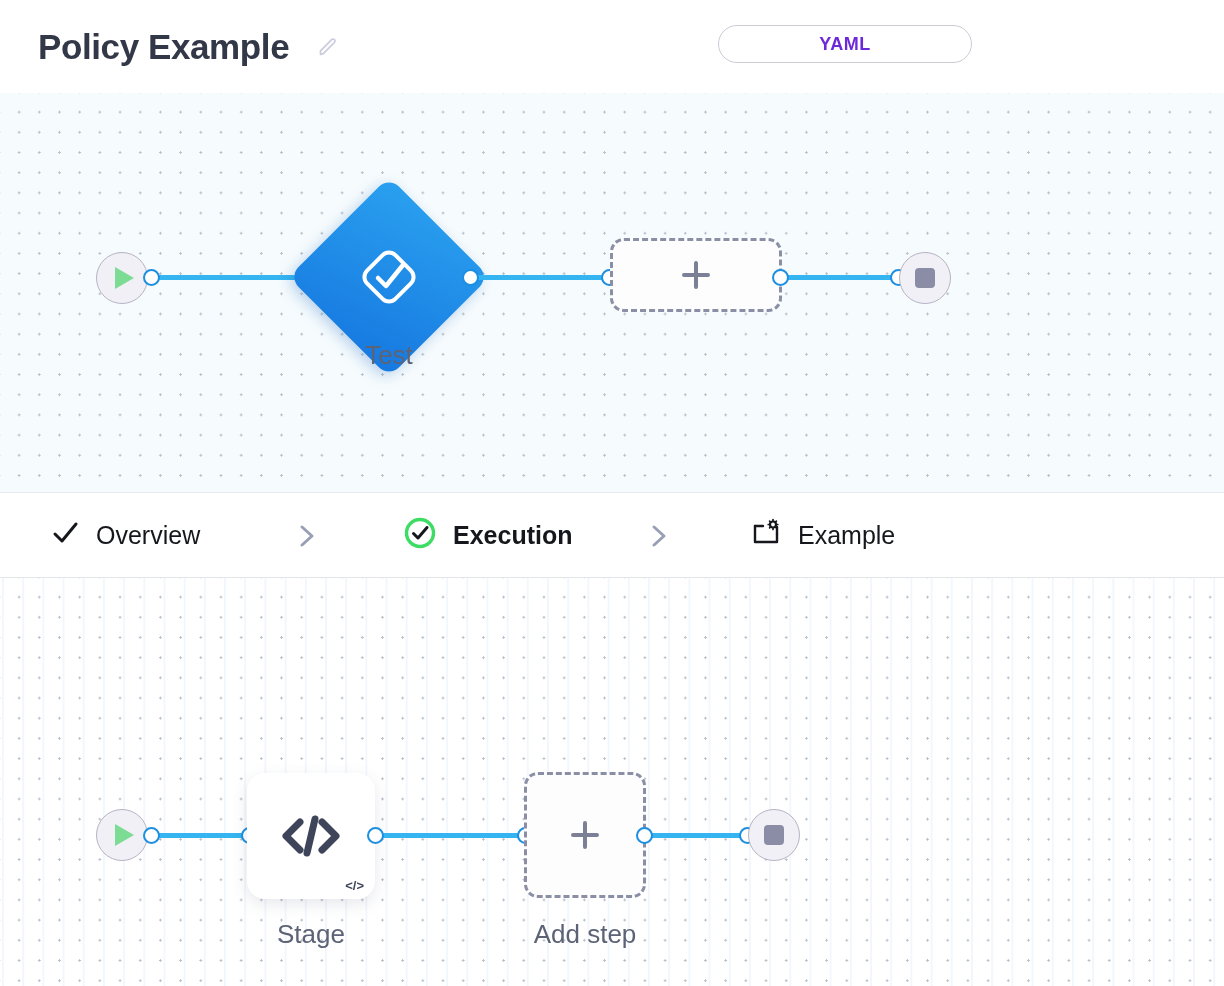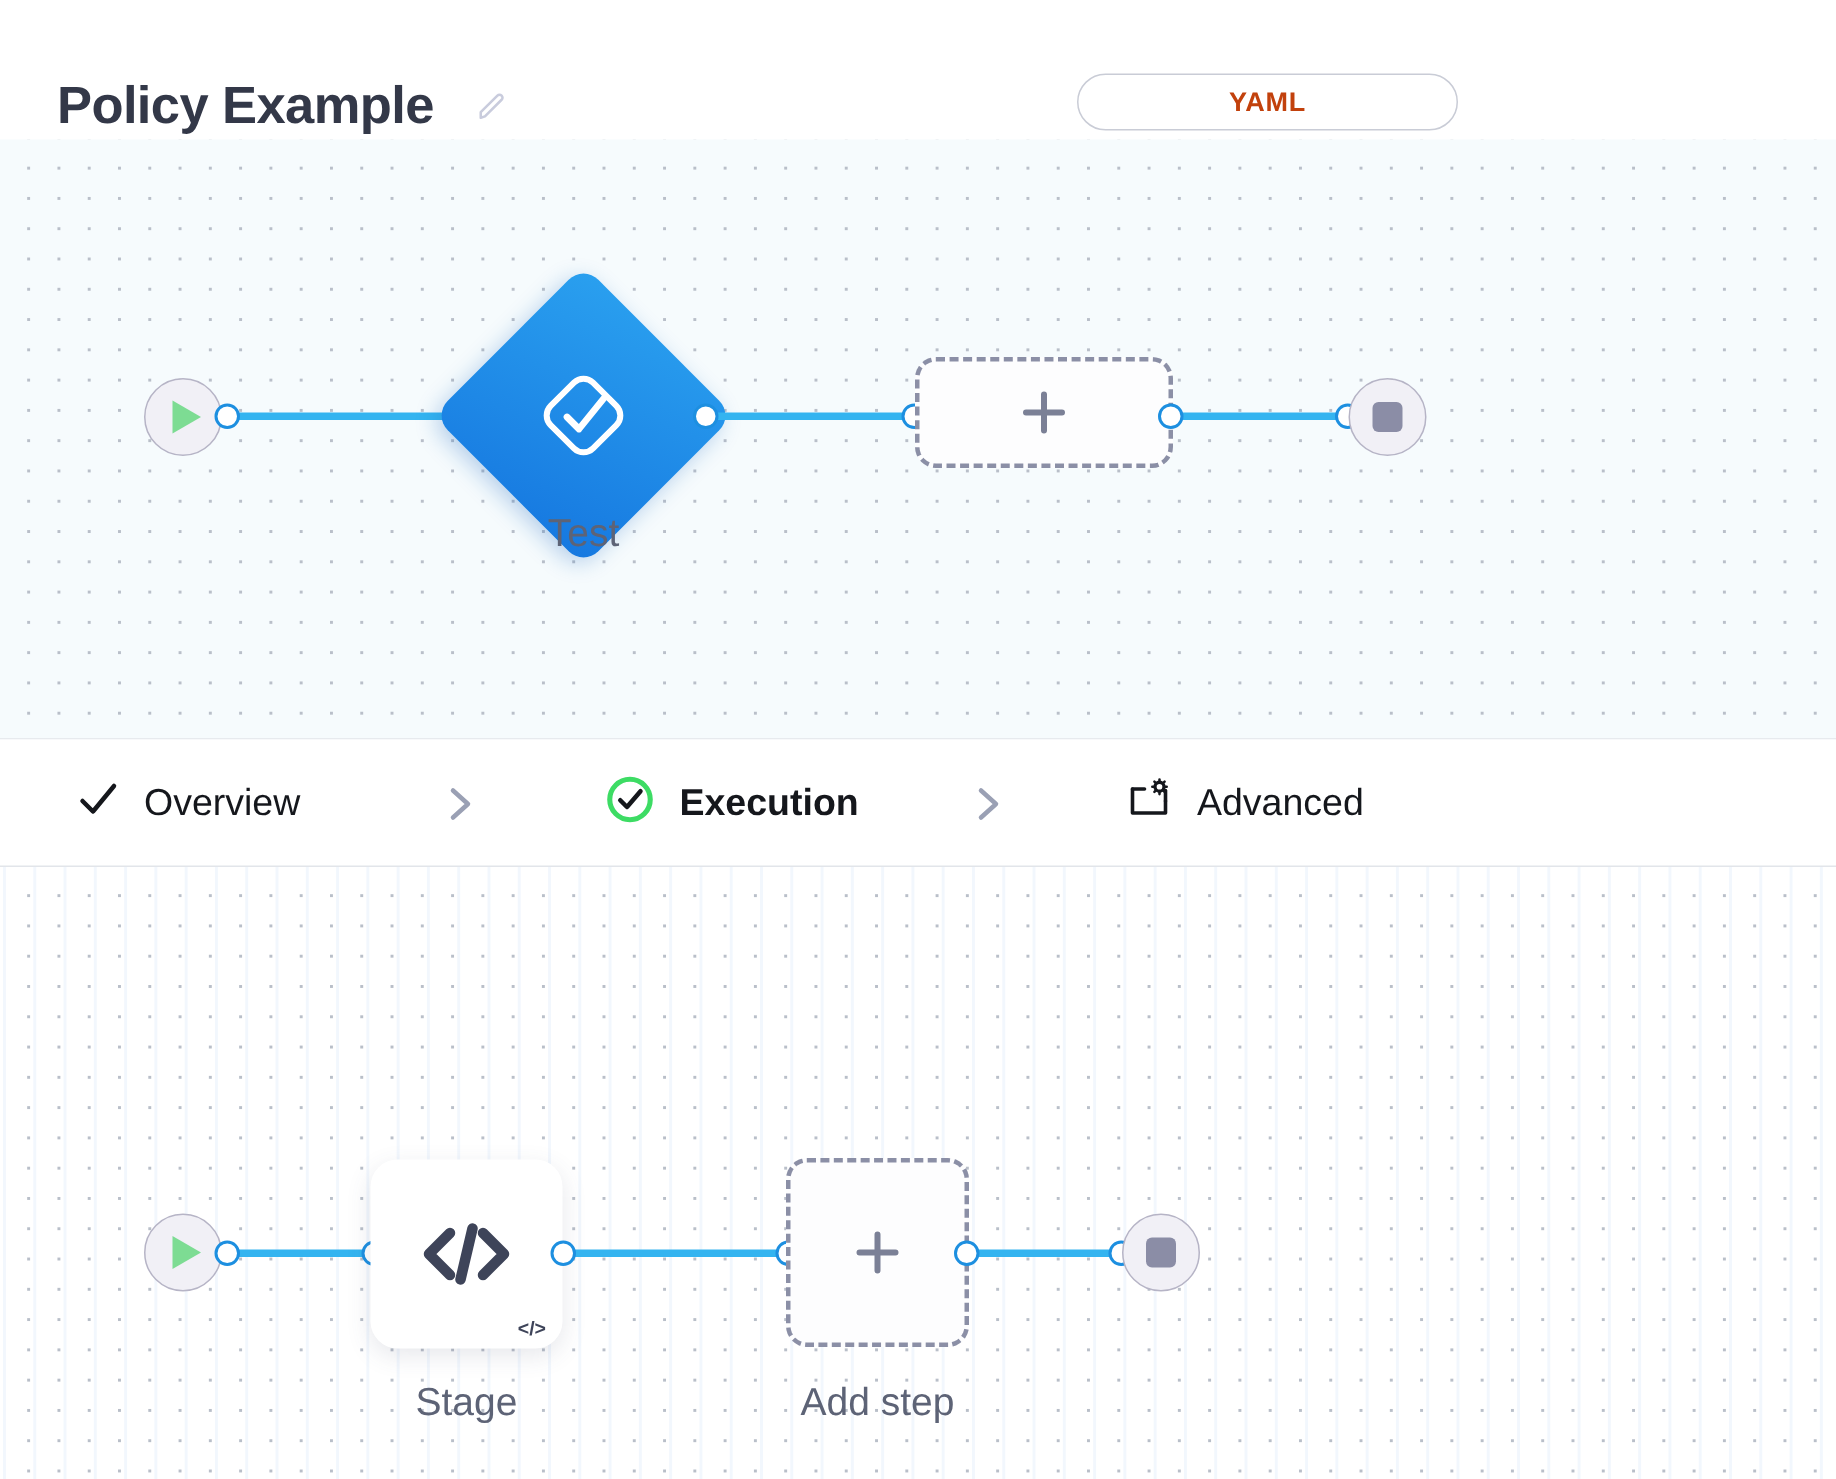--- a/index.html
+++ b/index.html
@@ -8,21 +8,21 @@
     font-family: "Liberation Sans", sans-serif;
     background: #ffffff;
     overflow: hidden;
   }
   #app { position: relative; width: 1224px; height: 986px; }
 
   
   .header {
     position: absolute; left: 0; top: 0; width: 988px; height: 93px;
     background: #ffffff;
-    display: flex; align-items: center; margin-top: 24px;
+    display: flex; align-items: center;
   }
   .title {
     margin-left: 38px;
     font-size: 35px; font-weight: bold; letter-spacing: -0.4px;
     color: #333848;
   }
   .edit-pencil { margin-left: 26px; width: 26px; height: 26px; display:block; }
 
   .mode-toggle {
     position: absolute; right: 16px; top: 25px;
@@ -30,21 +30,21 @@
     border: 1.5px solid #c9ccd6; border-radius: 19px;
     background: #ffffff;
     display: flex; align-items: center;
   }
   .mode-btn {
     height: 38px; border-radius: 19px;
     display: flex; align-items: center; justify-content: center;
     font-size: 18px; font-weight: bold; letter-spacing: 0.5px;
   }
   .mode-btn.active { width: 134px; background: #434457; color: #ffffff; margin-left:-1px; }
-  .mode-btn.inactive { flex: 1; color: #c2410c; }
+  .mode-btn.inactive { flex: 1; color: #6d28d9; }
 
   
   .canvas {
     position: absolute; left: 0; width: 1224px;
     overflow: hidden;
   }
   .canvas-top {
     top: 93px; height: 400px;
     background-color: #f6fbfd;
     background-image: radial-gradient(circle, #b9bfc9 1.2px, transparent 1.3px);
@@ -235,21 +235,21 @@
         <svg width="32" height="32" viewBox="0 0 32 32">
           <path d="M5 9 V25 H27 V17" fill="none" stroke="#15171c" stroke-width="2.4" stroke-linecap="round" stroke-linejoin="round"></path>
           <path d="M5 9 H13" fill="none" stroke="#15171c" stroke-width="2.4" stroke-linecap="round"></path>
           <path d="M27 17 V10" fill="none" stroke="#15171c" stroke-width="2.4" stroke-linecap="round"></path>
           <circle cx="23" cy="7.5" r="3" fill="none" stroke="#15171c" stroke-width="2.2"></circle>
           <path d="M23 2.6 V4 M23 11 V12.4 M18.2 7.5 H19.6 M26.4 7.5 H27.8
                    M19.6 4.1 L20.6 5.1 M25.4 9.9 L26.4 10.9
                    M26.4 4.1 L25.4 5.1 M20.6 9.9 L19.6 10.9" stroke="#15171c" stroke-width="1.7" stroke-linecap="round"></path>
         </svg>
       </span>
-      <span class="tab-label">Advanced</span>
+      <span class="tab-label">Example</span>
     </div>
   </div>
 
   <div class="canvas canvas-bottom">
 
     <div class="node terminal-node" style="left:96px; top:231px;">
       <div class="play-tri"></div>
     </div>
 
     <div class="edge" style="left:150px; top:255px; width:120px;"></div>

